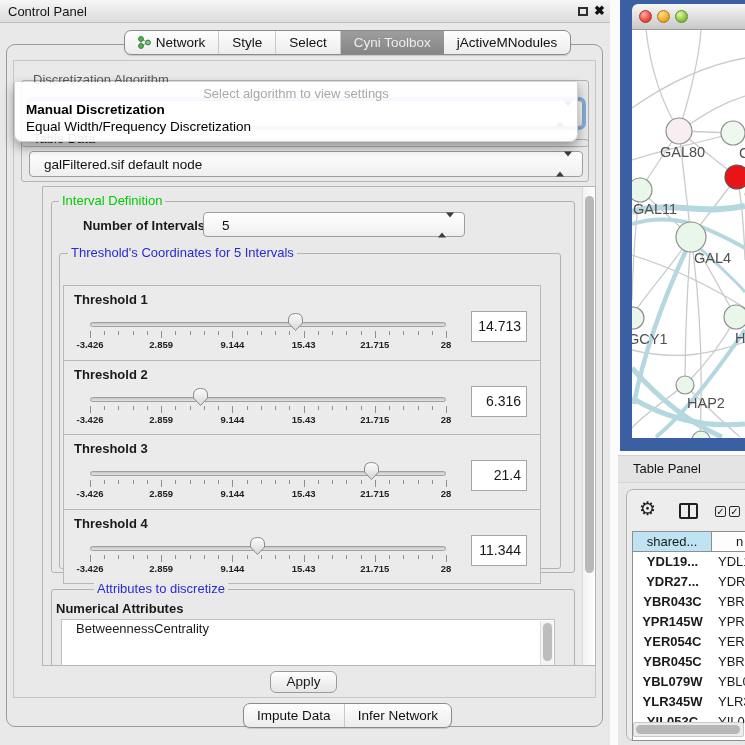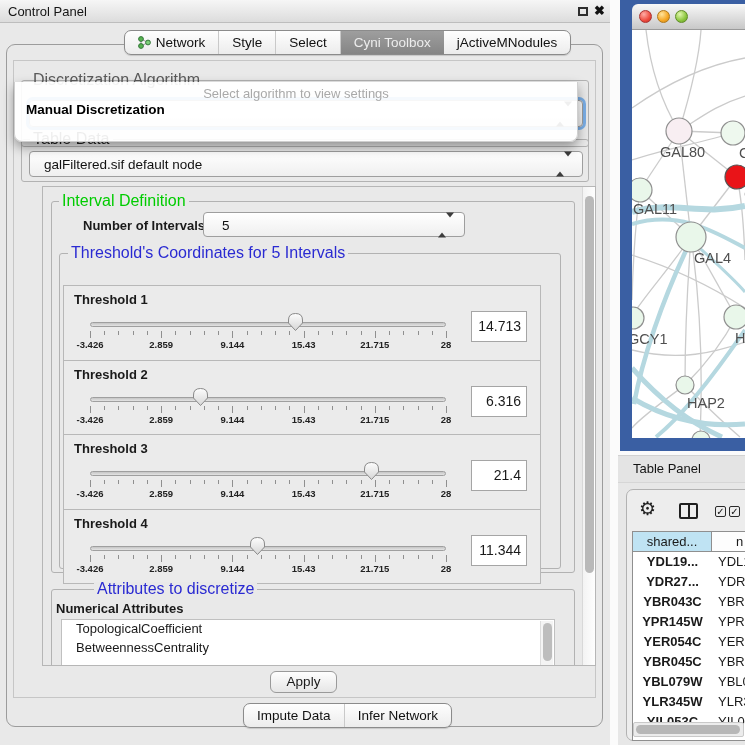--- a/index.html
+++ b/index.html
@@ -26,21 +26,21 @@
     display:flex; align-items:center; gap:5px; white-space:nowrap; }
   .seg:last-child { border-right:none; }
   .seg.sel { background:linear-gradient(#9e9e9e,#858585); color:#ededed; border-right:none; }
 
   .outer-pane { left:6px; top:44px; width:597px; height:683px; border:1px solid #9c9c9c;
     border-radius:9px; background:#e9e9e9; }
   .inner-panel { left:13px; top:60px; width:583px; height:638px; border:1px solid #c6c6c6; background:#e9e9e9; }
 
   
   .grp { border:1px solid #b2b2b2; border-radius:3px; }
-  .grp-label { position:absolute; background:#e9e9e9; padding:0 3px; font-size:16px; line-height:13px; }
+  .grp-label { position:absolute; background:#e9e9e9; padding:0 3px; font-size:13px; line-height:13px; }
   .lbl-green { color:#00cc00; }
   .lbl-blue  { color:#2a2ad2; }
 
   
   .combo { border:1px solid #9e9e9e; border-radius:4px;
     background:linear-gradient(#ffffff,#efefef); box-shadow:inset 0 1px 0 #fff;
     font-size:13.5px; color:#111; }
   .combo .val { position:absolute; left:14px; top:50%; transform:translateY(-50%); }
   .stepper { position:absolute; right:10px; top:50%; transform:translateY(-50%); }
   .stepper .up { width:0; height:0; border-left:4px solid transparent; border-right:4px solid transparent;
@@ -188,20 +188,21 @@
     <div class="abs grp algo-group"></div>
     <div class="abs grp-label algo-label" style="background:transparent;color:#5a5a5a;">Discretization Algorithm</div>
     <div class="abs combo combo-focus algo-combo">
       <span class="stepper"><span class="up"></span><span class="dn"></span></span>
     </div>
 
     <div class="abs popup">
       <div class="popup-prompt">Select algorithm to view settings</div>
       <div id="popup-items">
           <div class="popup-item bold">Manual Discretization</div>
+          <div class="popup-item">Equal Width/Frequency Discretization</div>
         </div>
     </div>
 
     <div class="abs grp td-group"></div>
     <div class="abs grp-label td-label">Table Data</div>
     <div class="abs combo td-combo">
       <span class="val">galFiltered.sif default node</span>
       <span class="stepper"><span class="up"></span><span class="dn"></span></span>
     </div>
 
@@ -405,21 +406,20 @@
           </div>
         </div>
 
       <div class="grp grp-attr"></div>
       <div class="grp-label lbl-blue lbl-attr" style="position:absolute">Attributes to discretize</div>
       <div class="attr-sub">Numerical Attributes</div>
       <div class="attr-list" id="attr-list">
         <div class="list-scroll">
           <div class="list-thumb"></div>
         </div>
-          <div class="attr-item">TopologicalCoefficient</div>
           <div class="attr-item">BetweennessCentrality</div>
         </div>
 
       <div class="vscroll">
         <div class="vthumb"></div>
       </div>
     </div>
 
     <div class="abs apply-btn">Apply</div>
 

